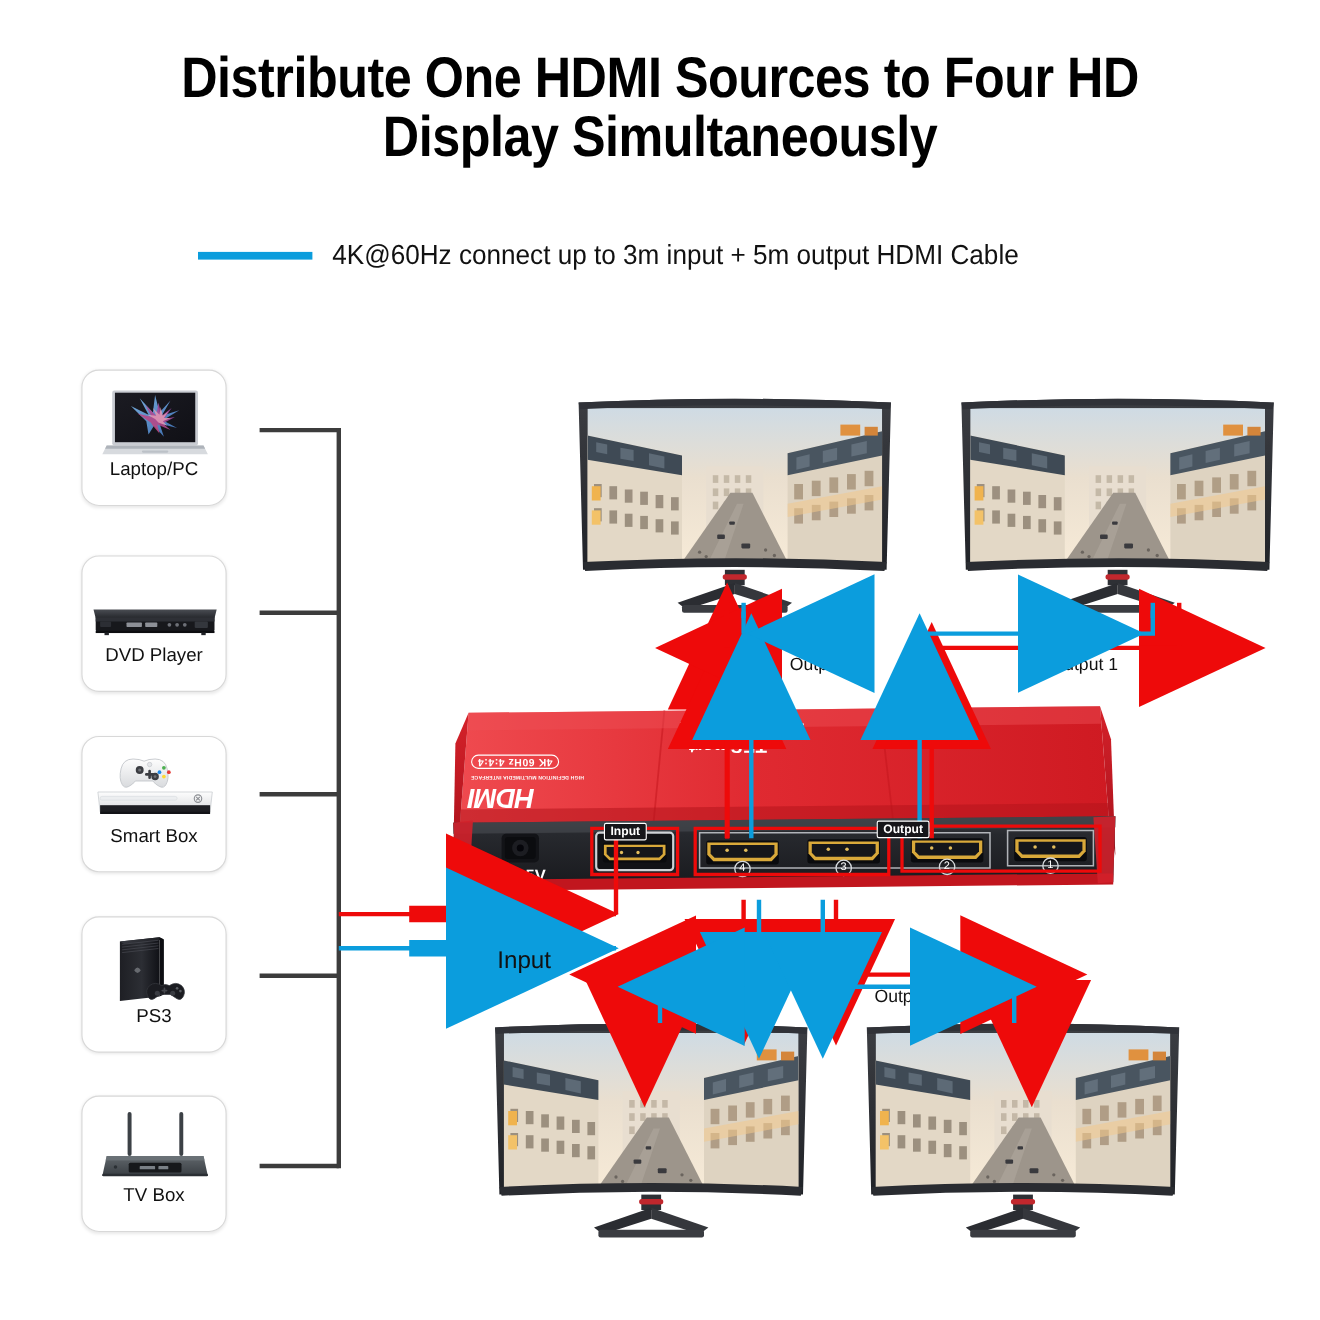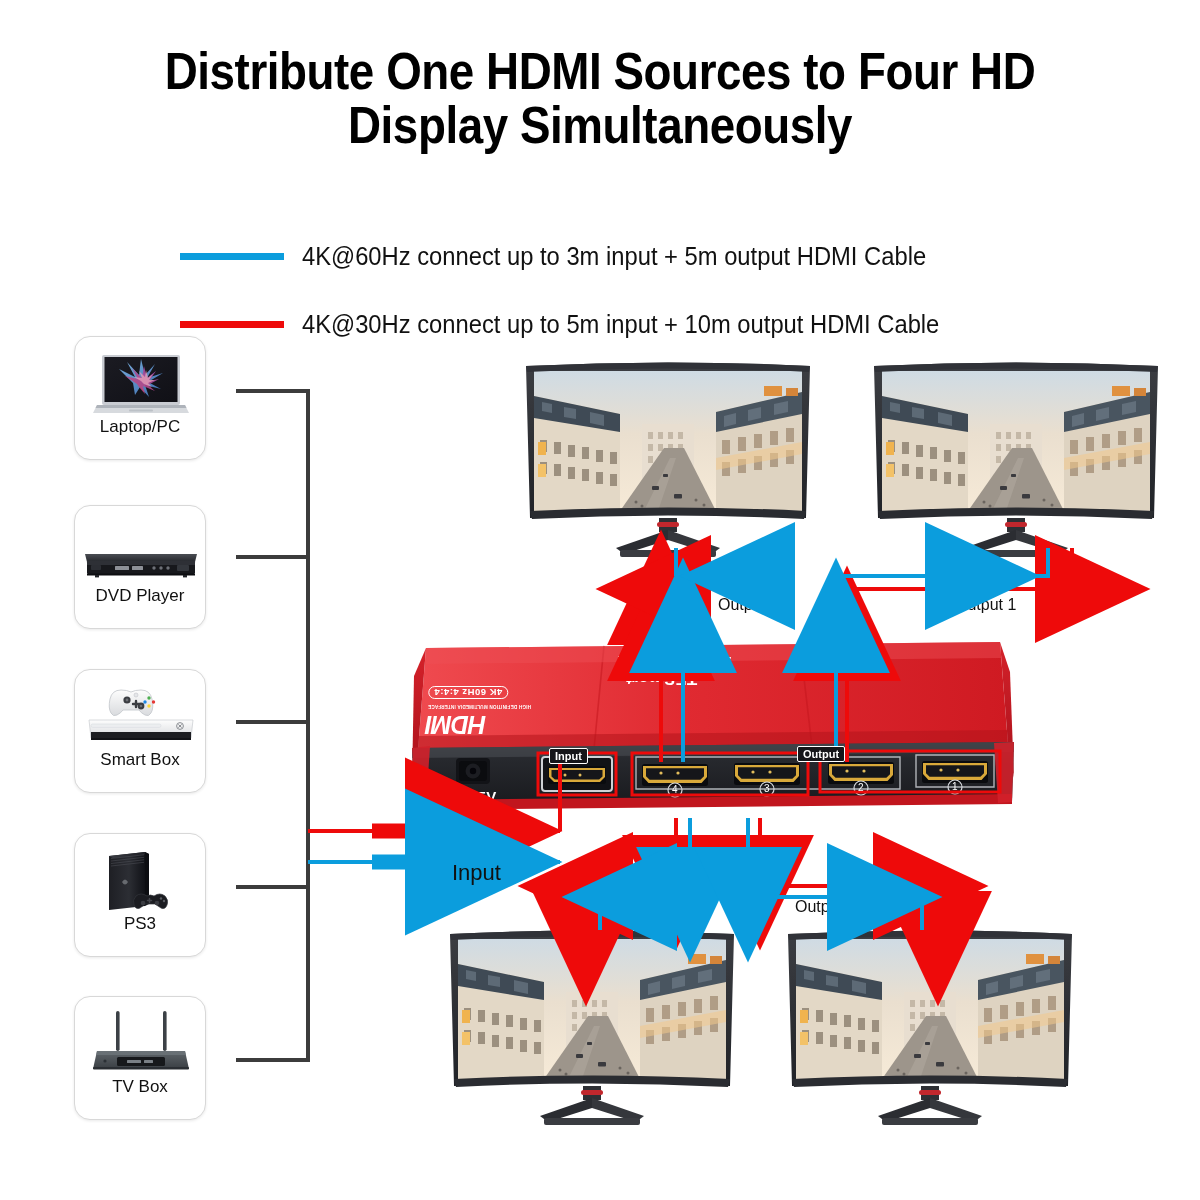--- a/index.html
+++ b/index.html
@@ -14,21 +14,21 @@
   
   .title{
     position:absolute;left:0;top:44px;width:1200px;text-align:center;
     font-weight:bold;font-size:52px;line-height:54px;letter-spacing:-0.5px;
     transform:scaleX(0.88);transform-origin:center top;
     color:#000;
   }
 
   
   .legend{position:absolute;left:180px;top:210px;width:900px;}
-  .legend-row{display:flex;align-items:center;height:44px;margin-top:24px;}
+  .legend-row{display:flex;align-items:center;height:44px;}
   .legend-swatch{width:104px;height:7px;flex:0 0 104px;}
   .legend-text{margin-left:18px;font-size:25px;white-space:nowrap;
     transform:scaleX(0.95);transform-origin:left center;}
 
   
   .src-card{
     position:absolute;width:132px;height:124px;
     border:1px solid #d8d8d8;border-radius:16px;background:#fff;
     box-shadow:0 1px 3px rgba(0,0,0,.09);
     display:flex;flex-direction:column;align-items:center;
@@ -73,24 +73,20 @@
 
   <div class="title">
     <div>Distribute One HDMI Sources to Four HD</div>
     <div>Display Simultaneously</div>
   </div>
 
   <div class="legend">
     <div class="legend-row">
       <div class="legend-swatch" style="background:#0b9ddd"></div>
       <div class="legend-text">4K@60Hz connect up to 3m input + 5m output HDMI Cable</div>
-    </div>
-    <div class="legend-row">
-      <div class="legend-swatch" style="background:#ee0a0a"></div>
-      <div class="legend-text">4K@30Hz connect up to 5m input + 10m output HDMI Cable</div>
     </div>
   </div>
 
   <div class="src-card" style="left:74px;top:336px">
     <svg class="src-art" viewBox="0 0 132 88">
       <defs>
         <linearGradient id="lapwall" x1="0" y1="0" x2="1" y2="1">
           <stop offset="0" stop-color="#1b1b22"></stop>
             <stop offset="1" stop-color="#101016"></stop>
         </linearGradient>

